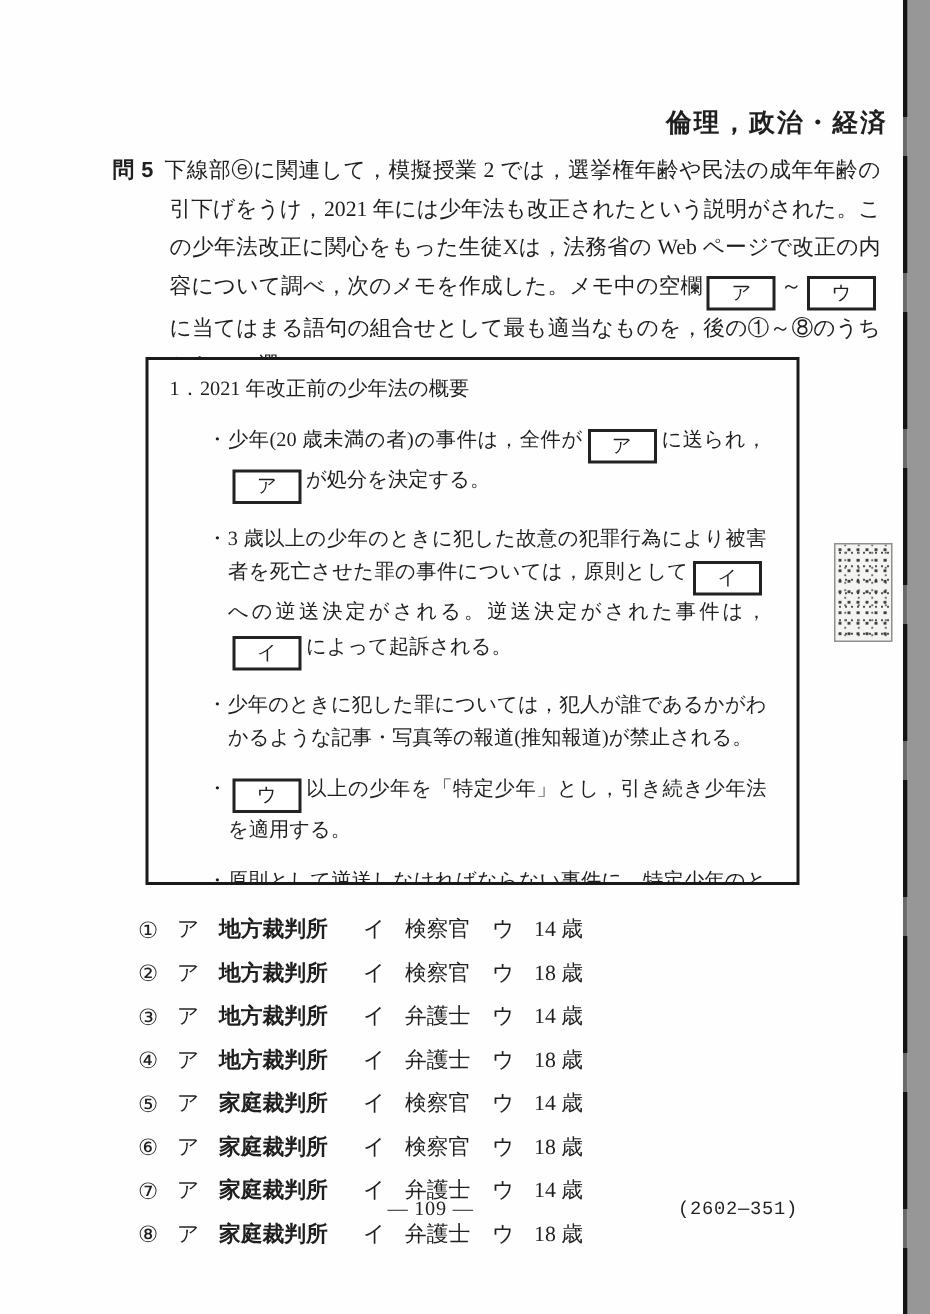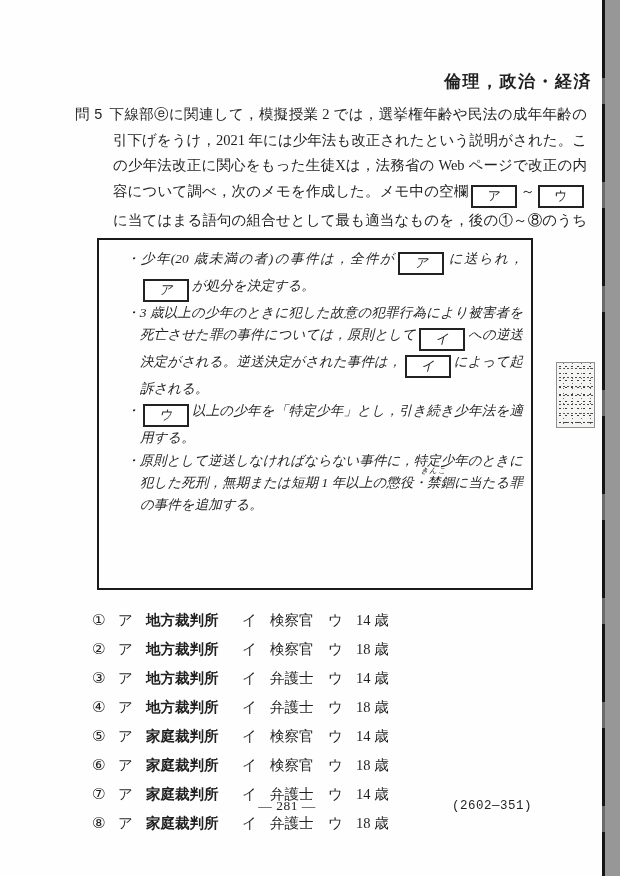--- a/index.html
+++ b/index.html
@@ -14,33 +14,33 @@
          background-image:radial-gradient(circle,#3c3c3c .9px,transparent 1.1px),
                           radial-gradient(circle,#6b6b6b .8px,transparent 1px),
                           radial-gradient(circle,#4d4d4d .7px,transparent .9px);
          background-size:6px 7px,9px 5px,4px 9px;background-position:0 0,2px 3px,1px 1px;}
   .header-title{position:absolute;top:70px;right:28px;font-size:17px;font-weight:bold;
                 letter-spacing:1.5px;}
   
   .question{position:absolute;left:75px;top:102px;width:512px;font-size:14.5px;
             line-height:25.5px;text-align:justify;padding-left:38px;text-indent:-38px;
             box-sizing:border-box;}
-  .q-label{font-weight:normal;margin-right:7px;font-family:"Liberation Sans","DejaVu Sans",sans-serif;}
+  .q-label{font-weight:bold;margin-right:7px;font-family:"Liberation Sans","DejaVu Sans",sans-serif;}
   .blank-box{display:inline-block;width:42px;height:19px;line-height:18px;border:2px solid #222;
              text-align:center;font-size:13px;vertical-align:-4px;margin:0 3px;background:#fff;
              text-indent:0;}
   .answer-box{display:inline-block;width:40px;height:19px;line-height:18px;border:1.5px solid #222;
               text-align:center;font-size:13.5px;vertical-align:-4px;margin-left:12px;
               background:#fff;text-indent:0;letter-spacing:1px;}
   
   .memo{position:absolute;left:97px;top:238px;width:436px;height:352px;border:2px solid #1a1a1a;
         box-sizing:border-box;padding:8px 8px 0 14px;font-size:13.5px;line-height:22.2px;
         background:#fefefe;overflow:hidden;}
   .memo .heading{margin:0;}
-  .memo .bullet{margin:0;padding-left:27px;text-indent:-14px;text-align:justify;font-style:italic;}
+  .memo .bullet{margin:12px;padding-left:27px;text-indent:-14px;text-align:justify;}
   .ruby-wrap{position:relative;}
   .ruby-rt{position:absolute;top:-8px;left:50%;transform:translateX(-50%);font-size:7.5px;
            letter-spacing:1px;white-space:nowrap;line-height:8px;}
   
   .options{position:absolute;left:92px;top:606px;font-size:14.5px;}
   .opt-row{display:flex;height:29px;line-height:29px;}
   .opt-num{width:26px;font-family:"DejaVu Sans","Liberation Sans",sans-serif;font-size:15px;}
   .opt-lab{width:28px;}
   .opt-a{width:96px;font-weight:bold;}
   .opt-i{width:58px;font-family:Liberation Serif, serif;}
@@ -58,25 +58,27 @@
   <div class="scan-line"></div>
   <div class="noise"></div>
 
   <div class="header-title">倫理，政治・経済</div>
 
   <div class="question">
     <span class="q-label">問 5</span><span>下線部ⓔに関連して，模擬授業 2 では，選挙権年齢や民法の成年年齢の引下げをうけ，2021 年には少年法も改正されたという説明がされた。この少年法改正に関心をもった生徒Xは，法務省の Web ページで改正の内容について調べ，次のメモを作成した。メモ中の空欄</span><span class="blank-box">ア</span><span>～</span><span class="blank-box">ウ</span><span>に当てはまる語句の組合せとして最も適当なものを，後の①～⑧のうちから一つ選べ。</span><span class="answer-box">27</span>
   </div>
 
   <div class="memo">
+    <div class="heading">1．2021 年改正前の少年法の概要</div>
 
     <div class="bullet"><span>・</span><span>少年(20 歳未満の者)の事件は，全件が</span><span class="blank-box">ア</span><span>に送られ，</span><span class="blank-box">ア</span><span>が処分を決定する。</span></div>
 
     <div class="bullet"><span>・</span><span>3 歳以上の少年のときに犯した故意の犯罪行為により被害者を死亡させた罪の事件については，原則として</span><span class="blank-box">イ</span><span>への逆送決定がされる。逆送決定がされた事件は，</span><span class="blank-box">イ</span><span>によって起訴される。</span></div>
 
+    <div class="bullet"><span>・</span><span>少年のときに犯した罪については，犯人が誰であるかがわかるような記事・写真等の報道(推知報道)が禁止される。</span></div>
 
 
     <div class="bullet"><span>・</span><span class="blank-box">ウ</span><span>以上の少年を「特定少年」とし，引き続き少年法を適用する。</span></div>
 
     <div class="bullet"><span>・</span><span>原則として逆送しなければならない事件に，特定少年のときに犯した死刑，無期または短期 1 年以上の懲役・</span><span class="ruby-wrap"><span class="ruby-rt">きんこ</span><span>禁錮</span></span><span>に当たる罪の事件を追加する。</span></div>
 
   </div>
 
   <div class="options">
     <div class="opt-row">
@@ -146,16 +148,16 @@
       <span class="opt-num">⑧</span>
       <span class="opt-lab">ア</span>
       <span class="opt-a">家庭裁判所</span>
       <span class="opt-lab2">イ</span>
       <span class="opt-i">弁護士</span>
       <span class="opt-lab2">ウ</span>
       <span class="opt-u">18 歳</span>
     </div>
   </div>
 
-  <div class="footer-page">— 281 —</div>
+  <div class="footer-page">— 109 —</div>
   <div class="footer-code">(2602—351)</div>
 
 </div>
 
 </body></html>

